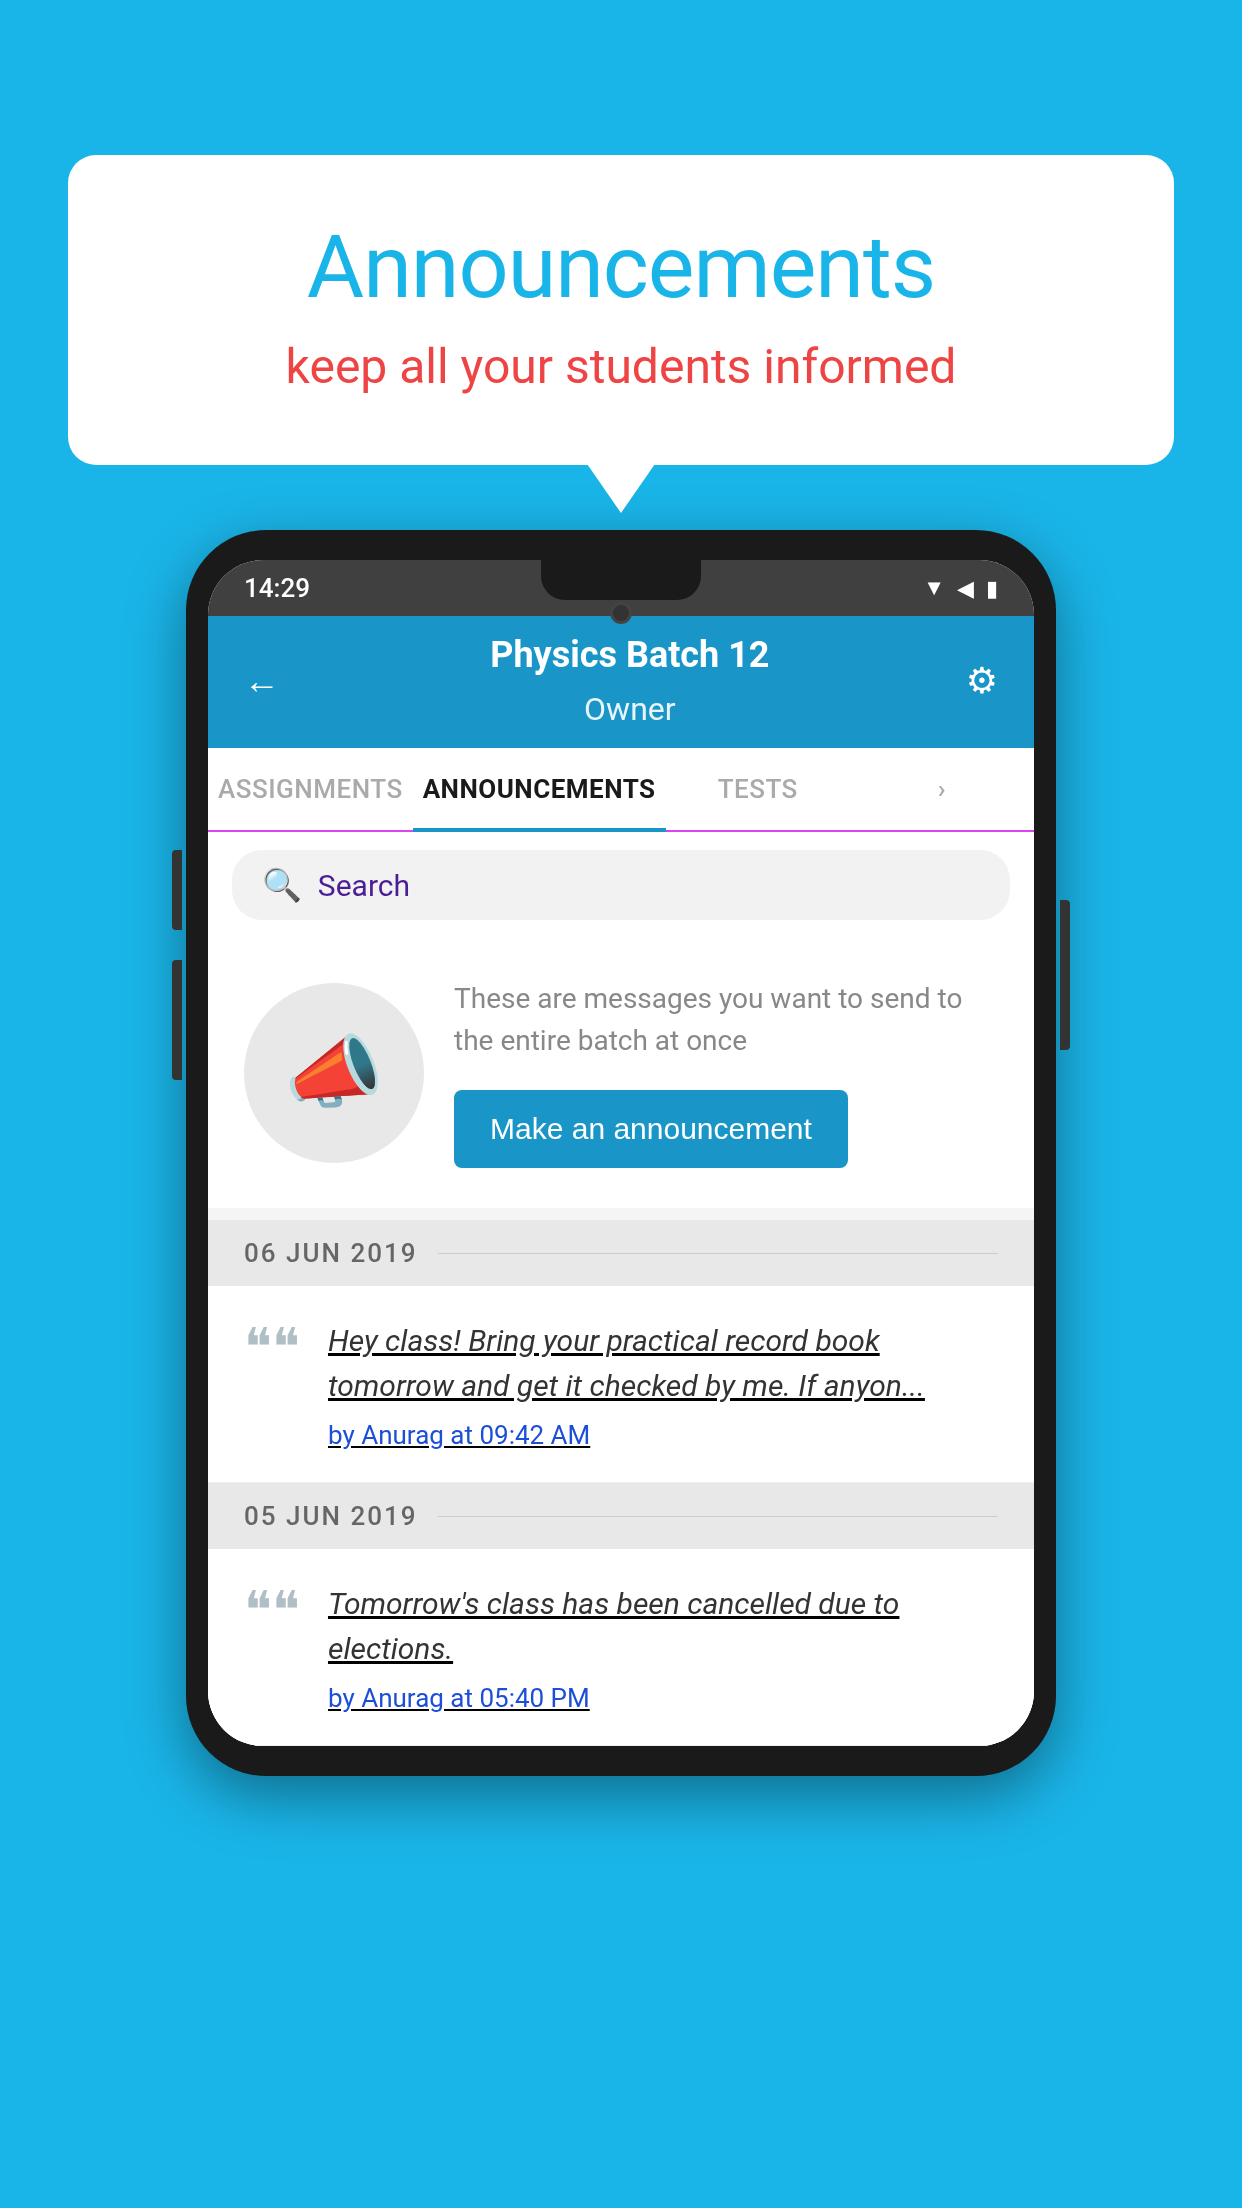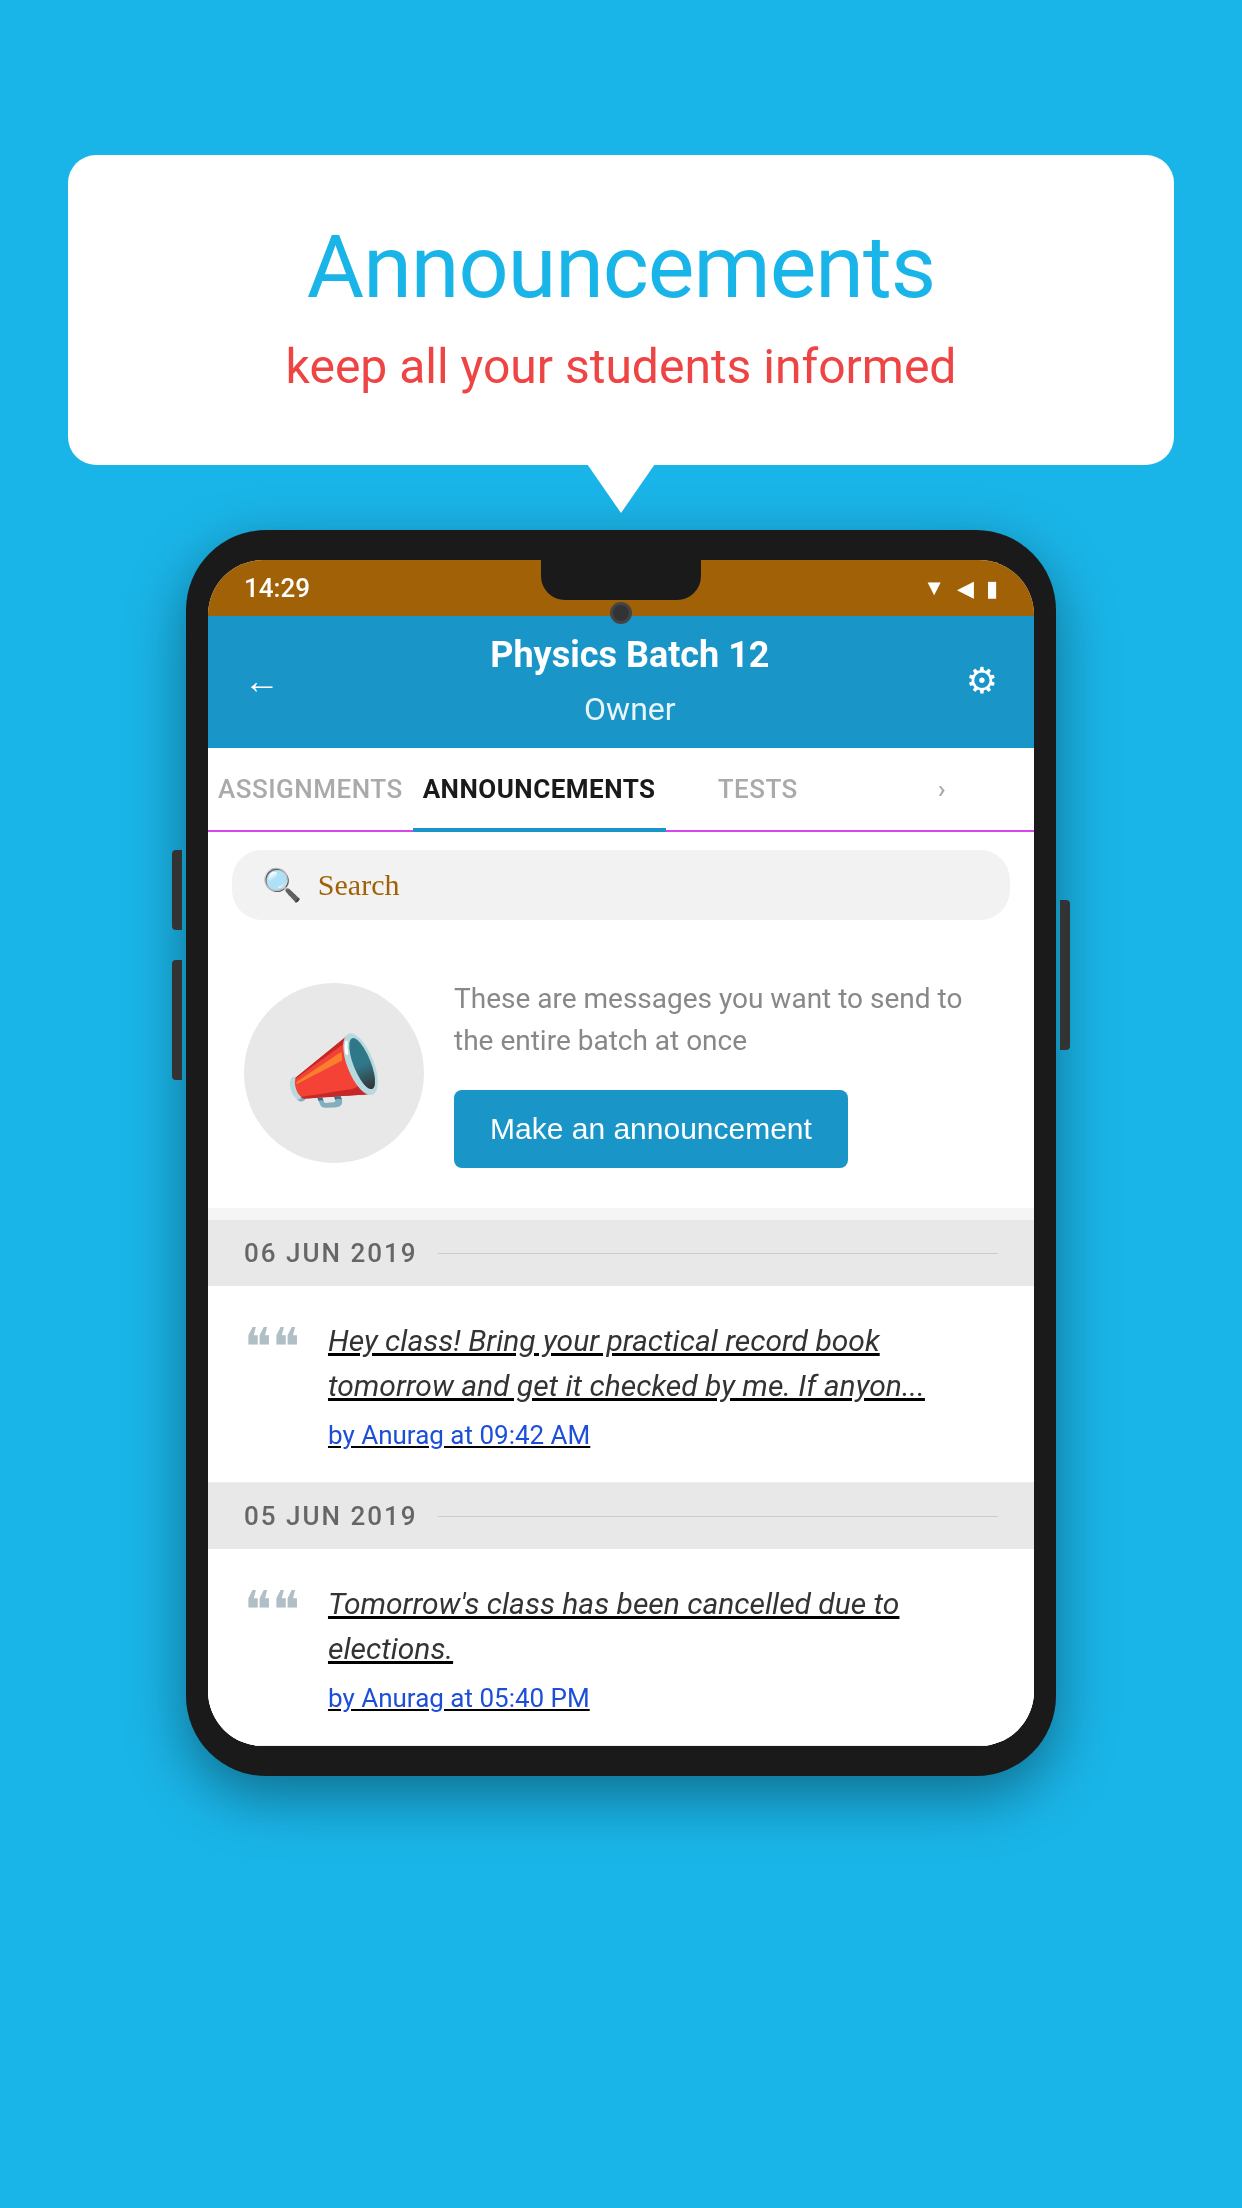--- a/index.html
+++ b/index.html
@@ -131,21 +131,21 @@
 
     .phone-screen {
       background: white;
       border-radius: 55px;
       overflow: hidden;
       position: relative;
     }
 
     
     .status-bar {
-      background: #a16207;
+      background: #404040;
       height: 56px;
       display: flex;
       align-items: center;
       justify-content: space-between;
       padding: 0 36px;
     }
 
     .status-time {
       color: white;
       font-size: 26px;
@@ -257,22 +257,21 @@
       gap: 16px;
     }
 
     .search-icon-wrap {
       color: #888;
       font-size: 32px;
     }
 
     .search-placeholder {
       font-size: 30px;
-      color: #a16207;
-      font-family: Liberation Serif, serif;
+      color: #4c1d95;
     }
 
     
     .promo-card {
       background: white;
       padding: 40px 36px;
       display: flex;
       align-items: center;
       gap: 30px;
       margin-bottom: 12px;

